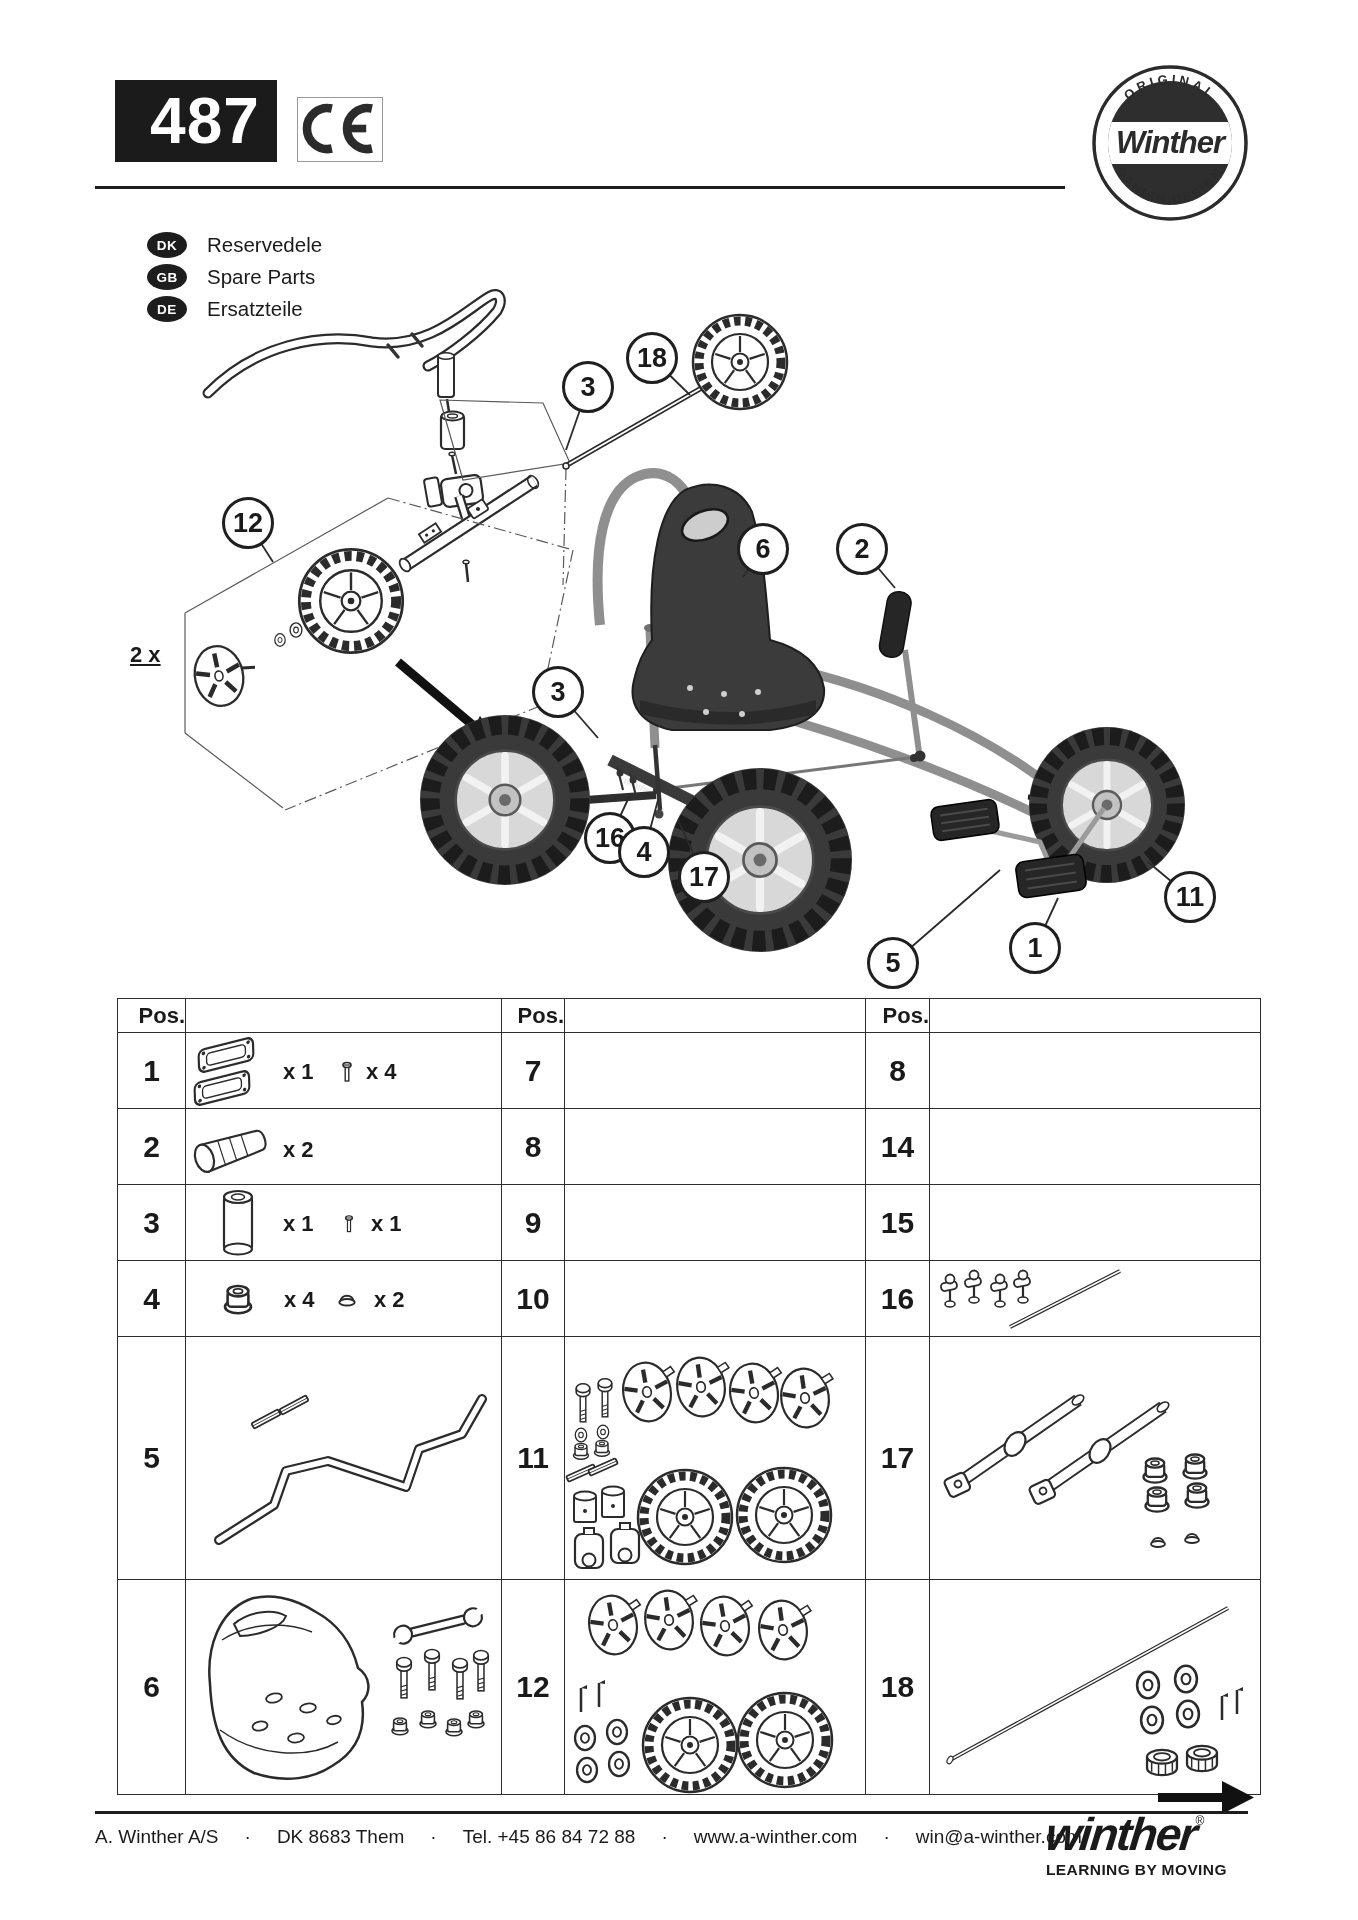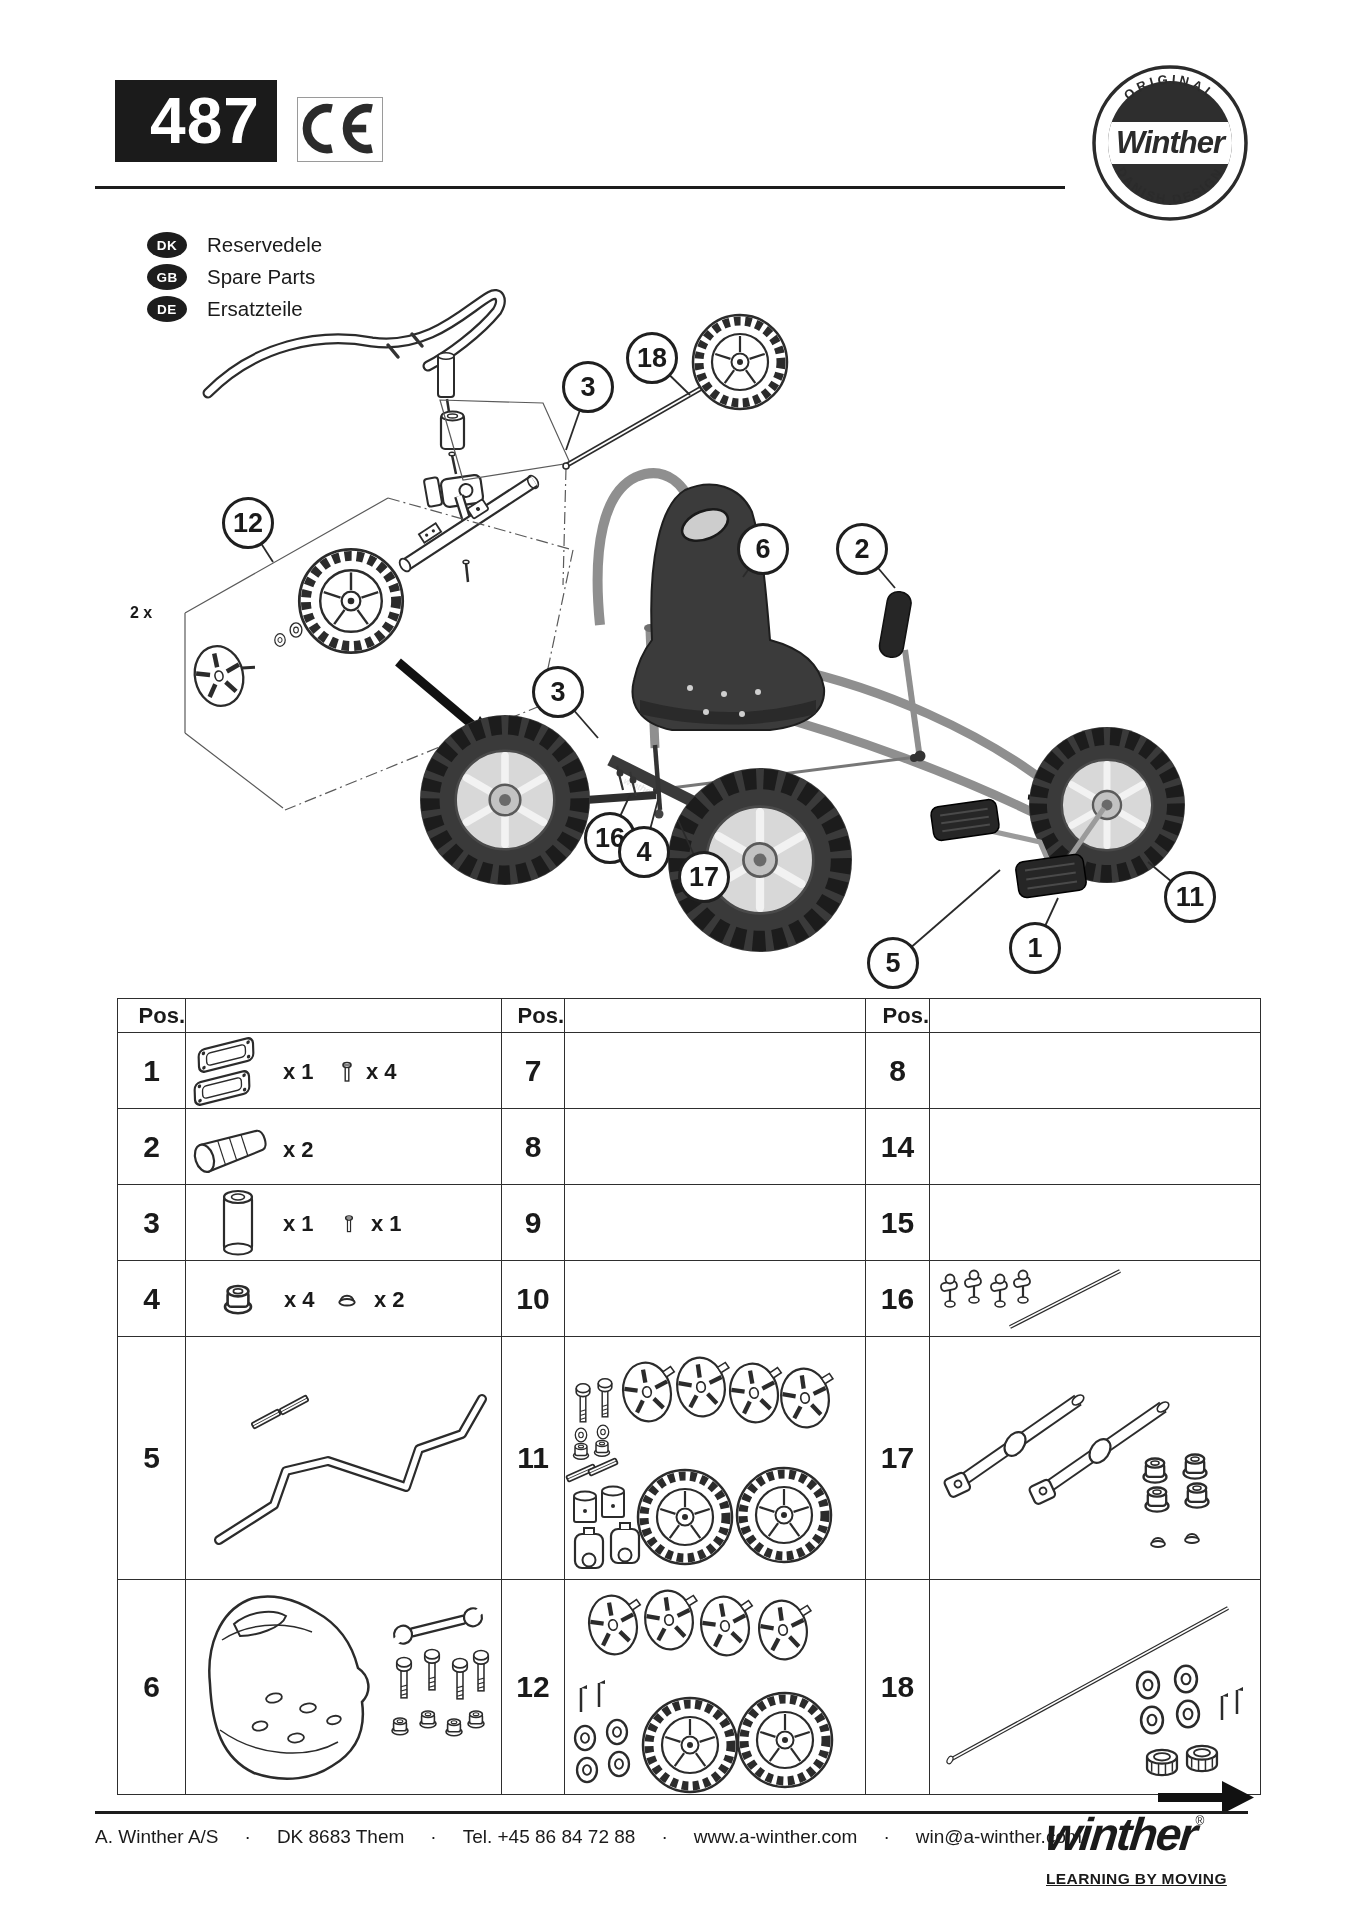--- a/index.html
+++ b/index.html
@@ -29,39 +29,39 @@
   }
   .lang-label { margin-left:20px; font-size:20.5px; }
 
   
   #diagram-svg { left:0; top:236px; }
   .callout {
     position:absolute; width:46px; height:46px; border:3px solid #1f1f1f; border-radius:50%;
     background:#fff; display:flex; align-items:center; justify-content:center;
     font-size:27px; font-weight:bold; z-index:5;
   }
-  #qty-note { left:130px; top:604px; width:46px; font-size:16px; font-weight:bold; z-index:5; }
+  #qty-note { left:130px; top:642px; width:46px; font-size:22px; font-weight:bold; z-index:5;text-decoration:underline; }
 
   
   #table-wrap { left:117px; top:998px; }
   table.parts { border-collapse:collapse; table-layout:fixed; }
   table.parts td { border:1.8px solid #2e2e2e; padding:0; vertical-align:middle; overflow:hidden; }
   td.poshd { font-size:22px; font-weight:bold; text-align:right; padding-left:10px; }
   td.pos  { text-align:center; font-weight:bold; font-size:30px; }
   td.img svg { display:block; }
   svg text { font-family:"Liberation Sans", sans-serif; }
   .qty { font-size:22px; font-weight:bold; fill:#1a1a1a; }
 
   
   #footer-rule { left:95px; top:1811px; width:1153px; height:3px; background:#1c1c1c; }
   #footer-row { left:95px; top:1826px; display:flex; align-items:baseline; column-gap:26px; font-size:19px; white-space:nowrap; }
   #footer-logo { left:1046px; top:1814px; width:204px; text-align:left; }
   #footer-brand { font-size:46px; font-weight:900; font-style:italic; letter-spacing:-2px; transform:skewX(-6deg); display:inline-block; line-height:40px; }
   #footer-reg { font-size:12px; vertical-align:top; }
-  #footer-tagline { font-size:15.5px; font-weight:bold; letter-spacing:.4px; margin-top:16px;text-decoration:underline; }
+  #footer-tagline { font-size:15.5px; font-weight:bold; letter-spacing:.4px; margin-top:7px; }
   #footer-arrow { left:1158px; top:1778px; }
 </style>
 </head>
 <body>
 
 <svg width="0" height="0" style="position:absolute">
 <defs>
   <g id="wheelL">
     <circle r="47" fill="#fff" stroke="#2b2b2b" stroke-width="2.5"></circle>
     <circle r="41" fill="none" stroke="#2b2b2b" stroke-width="9" stroke-dasharray="6.5 4.5"></circle>

